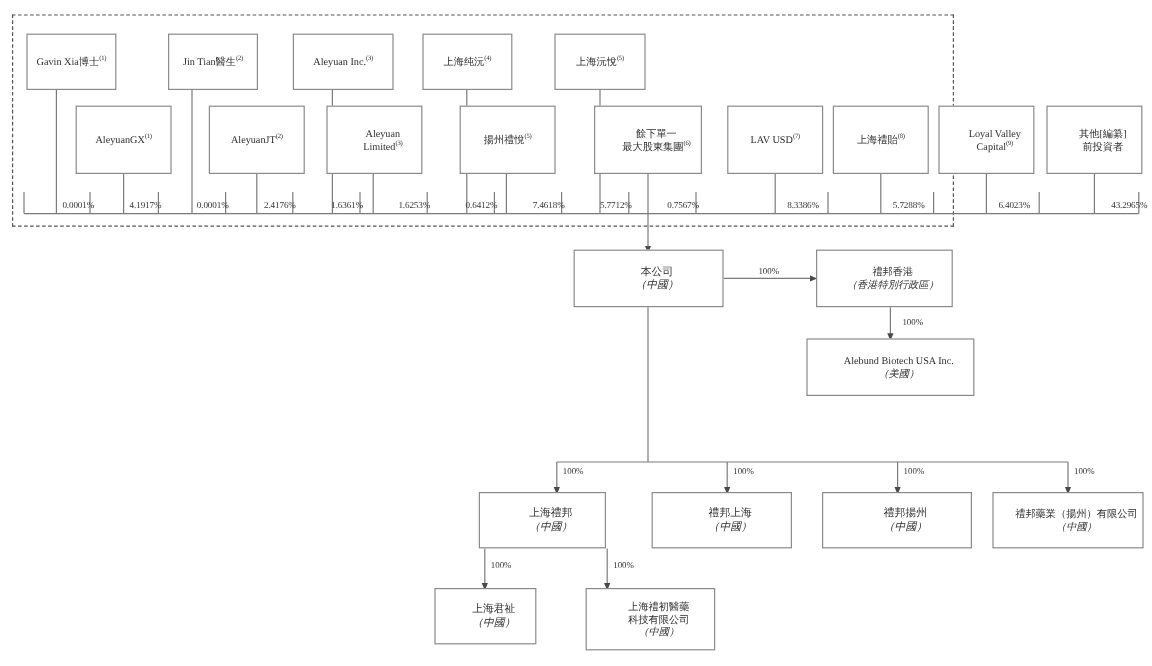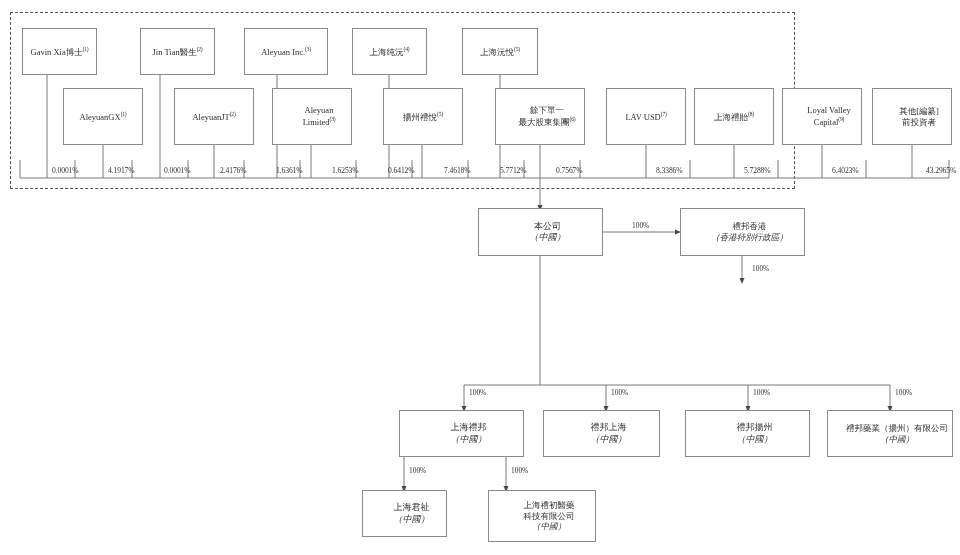--- a/index.html
+++ b/index.html
@@ -175,29 +175,35 @@
   <div class="pct" style="left:804px;top:166px;">6.4023%</div>
   <div class="pct" style="left:898px;top:166px;">43.2965%</div>
 
   <div class="box big" style="left:478px;top:208px;width:125px;height:48px;">
     <span>
       <span class="ln">本公司</span>
       <span class="ln it">（中國）</span>
     </span>
   </div>
 
-  <div class="box" style="left:680px;top:208px;width:125px;height:48px;">
+  <div class="box" style="left:680px;top:208px;width:114px;height:48px;">
     <span>
       <span class="ln">禮邦香港</span>
       <span class="ln it">（香港特別行政區）</span>
     </span>
   </div>
 
-
-  <div class="box big" style="left:399px;top:410px;width:125px;height:47px;">
+  <div class="box" style="left:672px;top:282px;width:140px;height:48px;">
+    <span>
+      <span class="ln">Alebund Biotech USA Inc.</span>
+      <span class="ln it">（美國）</span>
+    </span>
+  </div>
+
+  <div class="box big" style="left:399px;top:410px;width:106px;height:47px;">
     <span>
       <span class="ln">上海禮邦</span>
       <span class="ln it">（中國）</span>
     </span>
   </div>
 
   <div class="box big" style="left:543px;top:410px;width:117px;height:47px;">
     <span>
       <span class="ln">禮邦上海</span>
       <span class="ln it">（中國）</span>

